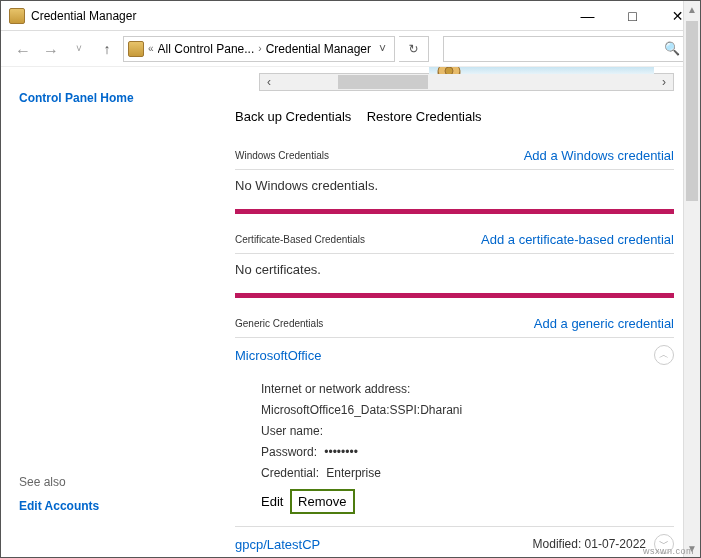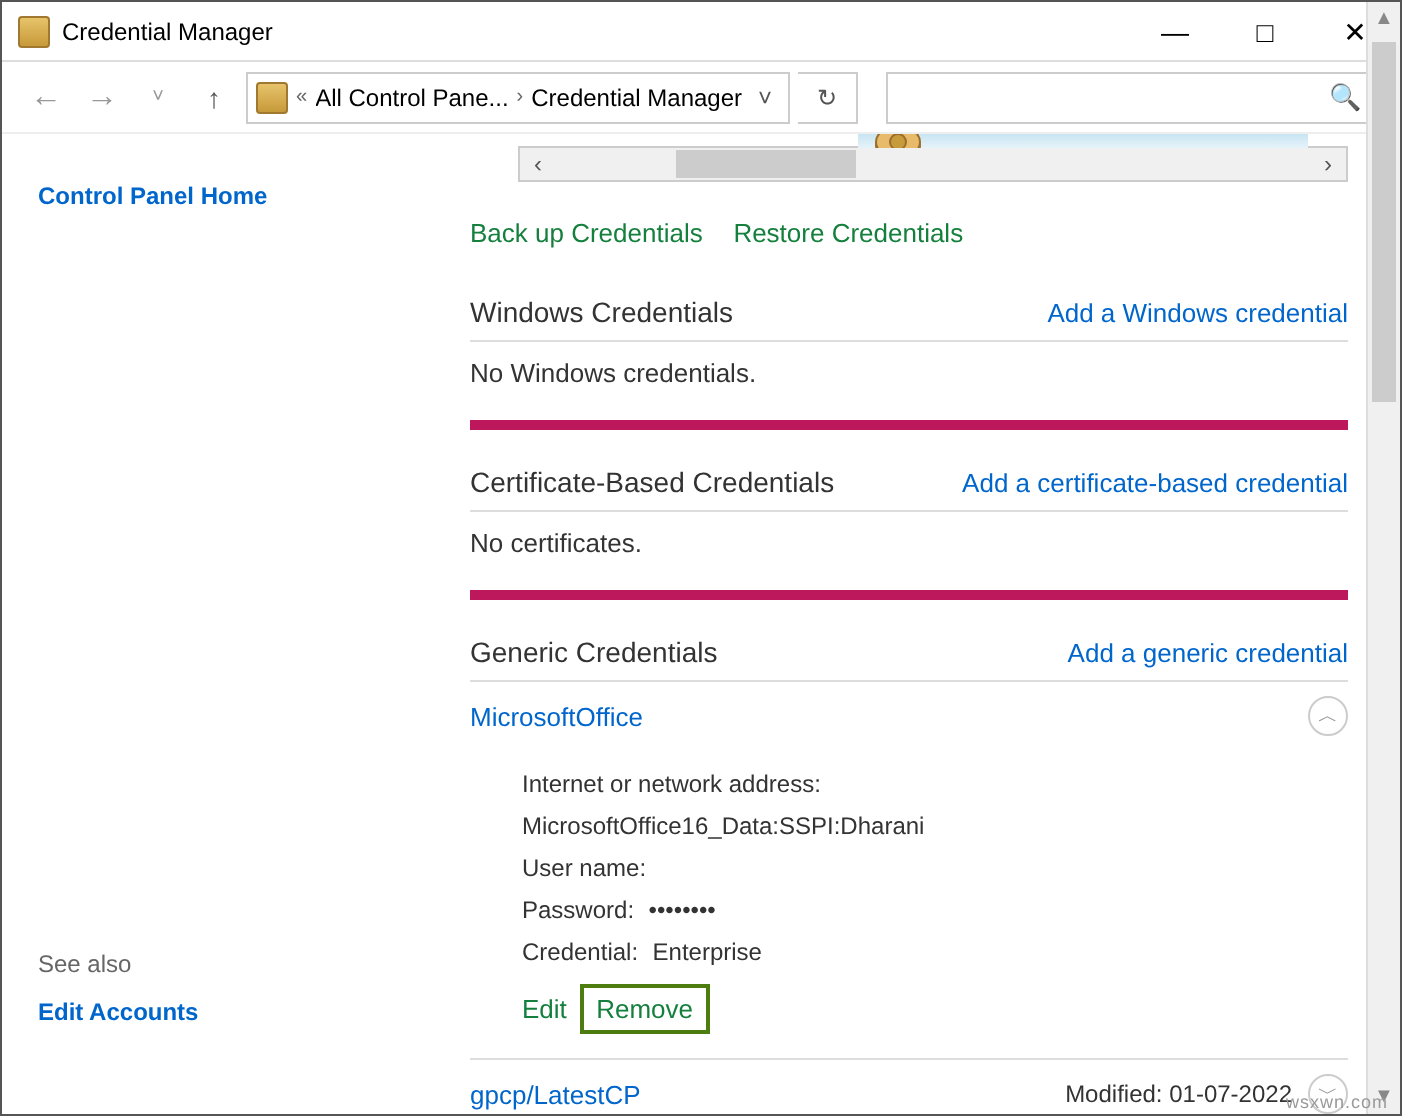--- a/index.html
+++ b/index.html
@@ -26,24 +26,24 @@
 .main { flex: 1; padding: 0 12px 0 0; position: relative; overflow: hidden; }
 .hero-img { position: absolute; right: 46px; top: -8px; width: 225px; height: 26px; background: linear-gradient(180deg,#a5d4ea 0%,#fff 80%); border-radius: 0 0 4px 4px; }
 .hero-icon { position: absolute; right: 236px; top: -8px; width: 30px; height: 24px; }
 .hero-icon svg { width: 100%; height: 100%; }
 .hscroll { height: 18px; display: flex; align-items: center; border: 1px solid #ccc; background: #f0f0f0; margin: 6px 14px 0 38px; }
 .hscroll-btn { width: 18px; height: 16px; display: flex; align-items: center; justify-content: center; color: #555; background: #f0f0f0; }
 .hscroll-track { flex: 1; height: 16px; background: #f0f0f0; position: relative; }
 .hscroll-thumb { position: absolute; left: 60px; top: 1px; height: 14px; width: 90px; background: #ccc; }
 .main-inner { padding: 18px 14px 0 14px; }
 .action-links { margin-bottom: 18px; padding-left: 0; }
-.link { color: #15803d; cursor: pointer; font-size: 13px; }
+.link { color: #000000; cursor: pointer; font-size: 13px; }
 .link + .link { margin-left: 12px; }
 .section-header { display: flex; justify-content: space-between; align-items: center; padding: 6px 0; border-bottom: 1px solid #ddd; }
-.section-title { font-size: 14px; color: #333; }
+.section-title { font-size: 10px; color: #333; }
 .section-add { color: #0066cc; font-size: 13px; cursor: pointer; }
 .section-empty { padding: 8px 0 16px 0; font-size: 13px; color: #333; border-bottom: 5px solid #be185d; margin-bottom: 12px; }
 .cred-row { display: flex; align-items: center; padding: 7px 0; border-bottom: 1px solid #ddd; }
 .cred-name { color: #0066cc; font-size: 13px; flex: 1; white-space: nowrap; overflow: hidden; text-overflow: ellipsis; cursor: pointer; }
 .cred-meta { color: #333; font-size: 12px; white-space: nowrap; }
 .cred-chevron { width: 20px; height: 20px; border: 1px solid #ccc; border-radius: 50%; display: flex; align-items: center; justify-content: center; margin-left: 8px; color: #999; font-size: 10px; cursor: pointer; }
 .cred-details { padding: 6px 0 10px 26px; border-bottom: 1px solid #ddd; }
 .detail-line { font-size: 13px; color: #333; padding: 3px 0; }
 .detail-actions { padding: 6px 0 2px 0; }
 .remove-box { display: inline-block; border: 2px solid #4d7c0f; padding: 3px 6px; }

